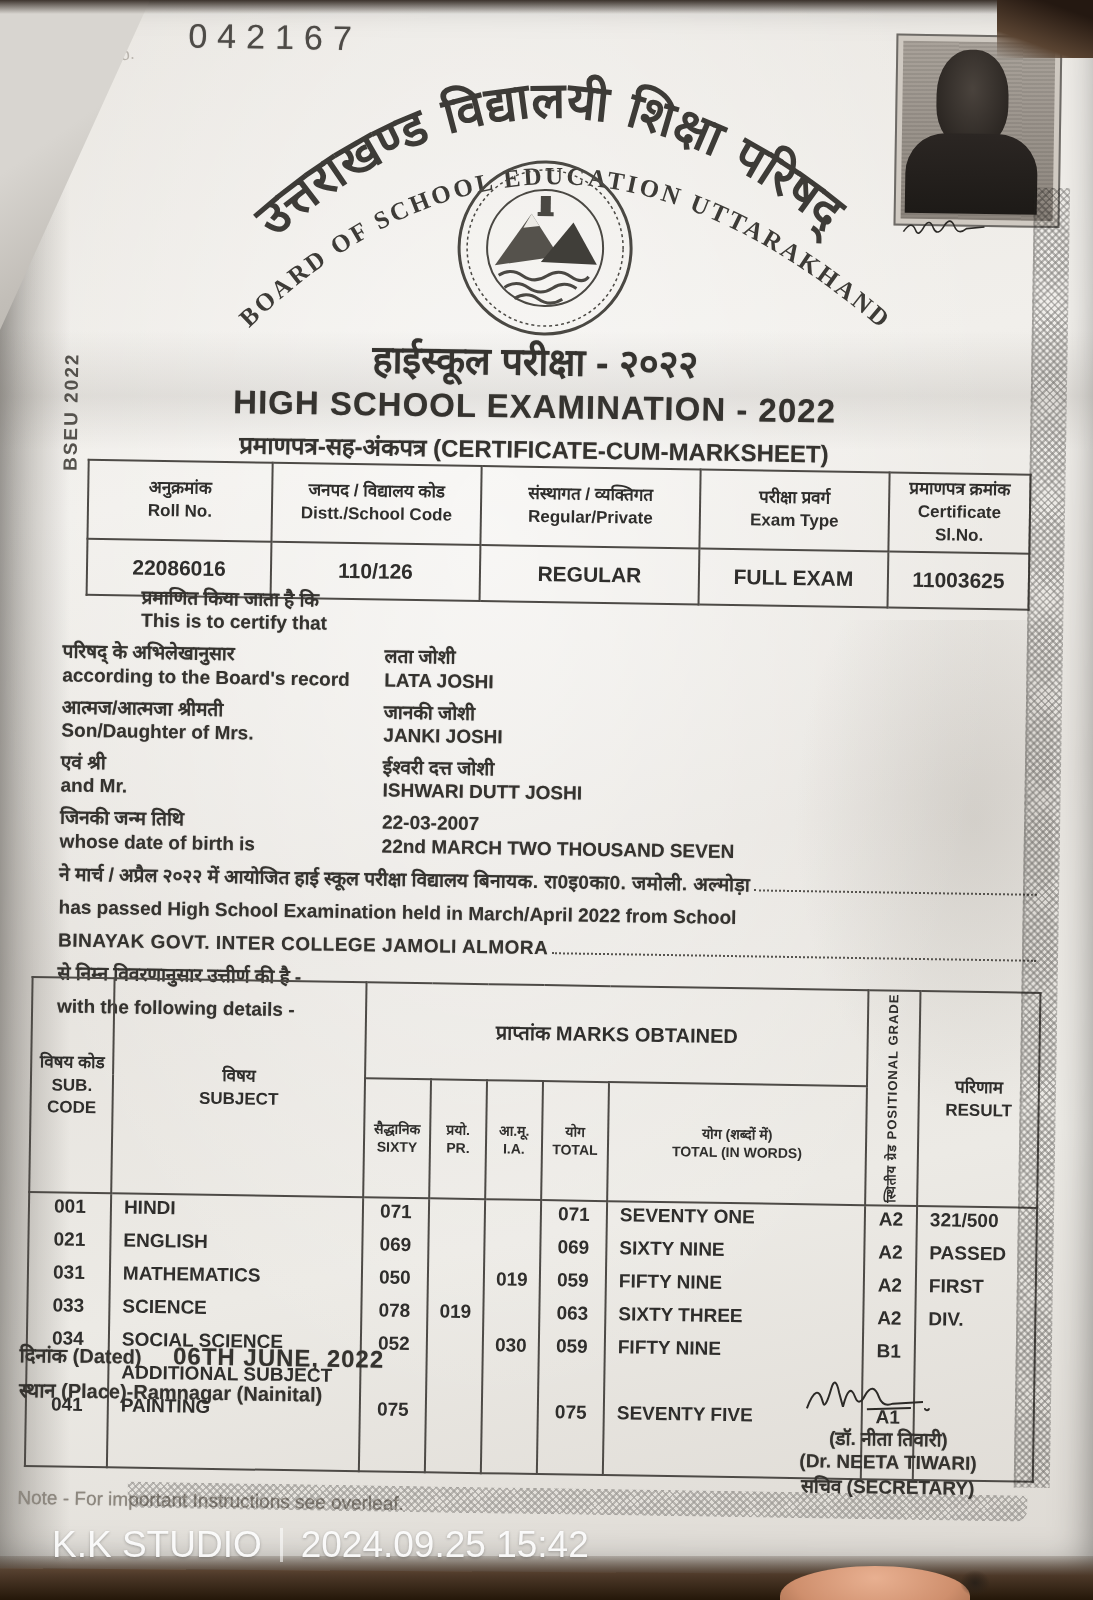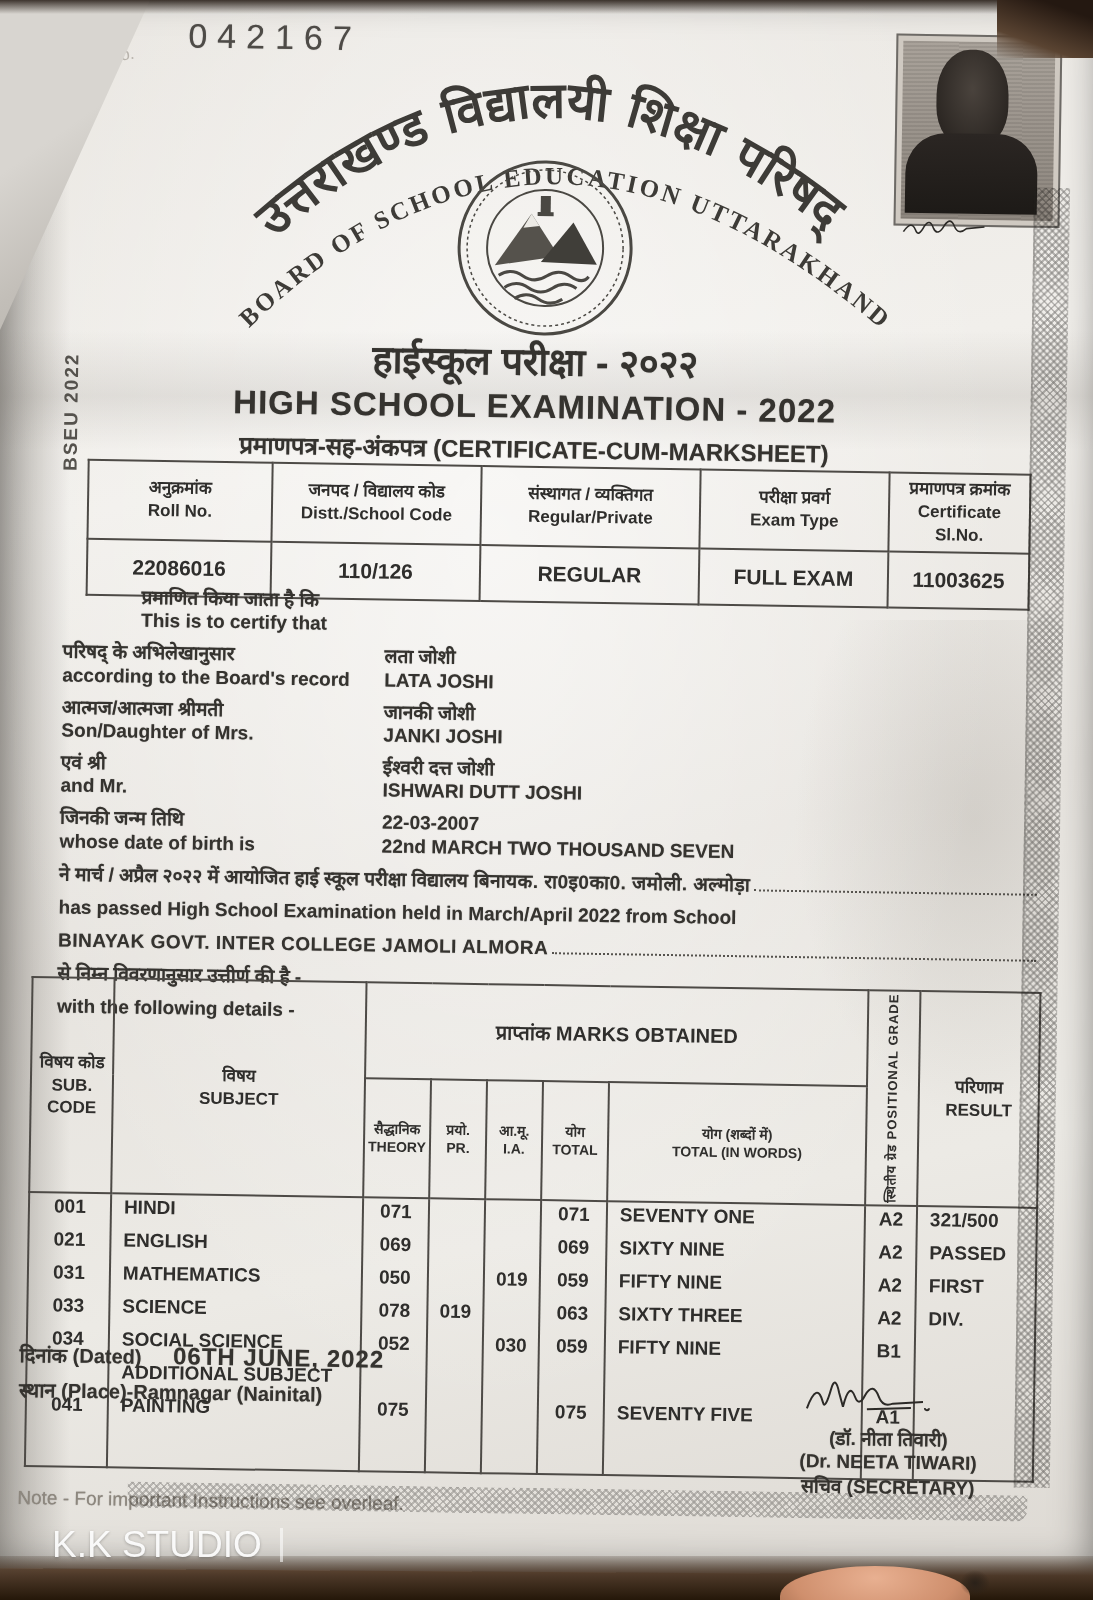--- a/index.html
+++ b/index.html
@@ -323,21 +323,21 @@
           </div>
         </th>
         <th rowspan="2" class="h-main">
           <div>परिणाम</div>
           <div>RESULT</div>
         </th>
       </tr>
       <tr>
         <th class="h-sub">
           <div>सैद्धानिक</div>
-          <div>THEORY</div>
+          <div>SIXTY</div>
         </th>
         <th class="h-sub">
           <div>प्रयो.</div>
           <div>PR.</div>
         </th>
         <th class="h-sub">
           <div>आ.मू.</div>
           <div>I.A.</div>
         </th>
         <th class="h-sub">
@@ -460,14 +460,15 @@
   <div class="wedge-tl"></div>
   <div class="strip-top"></div>
   <div class="corner-tr"></div>
   <div class="bottom-dark"></div>
   <div class="fingertip"></div>
   <div class="smudge"></div>
 
   <div class="wm wm-row">
     <span>K.K STUDIO</span>
     <span class="wm-sep"></span>
+    <span>2024.09.25 15:42</span>
   </div>
 </div>
 
 </body></html>

